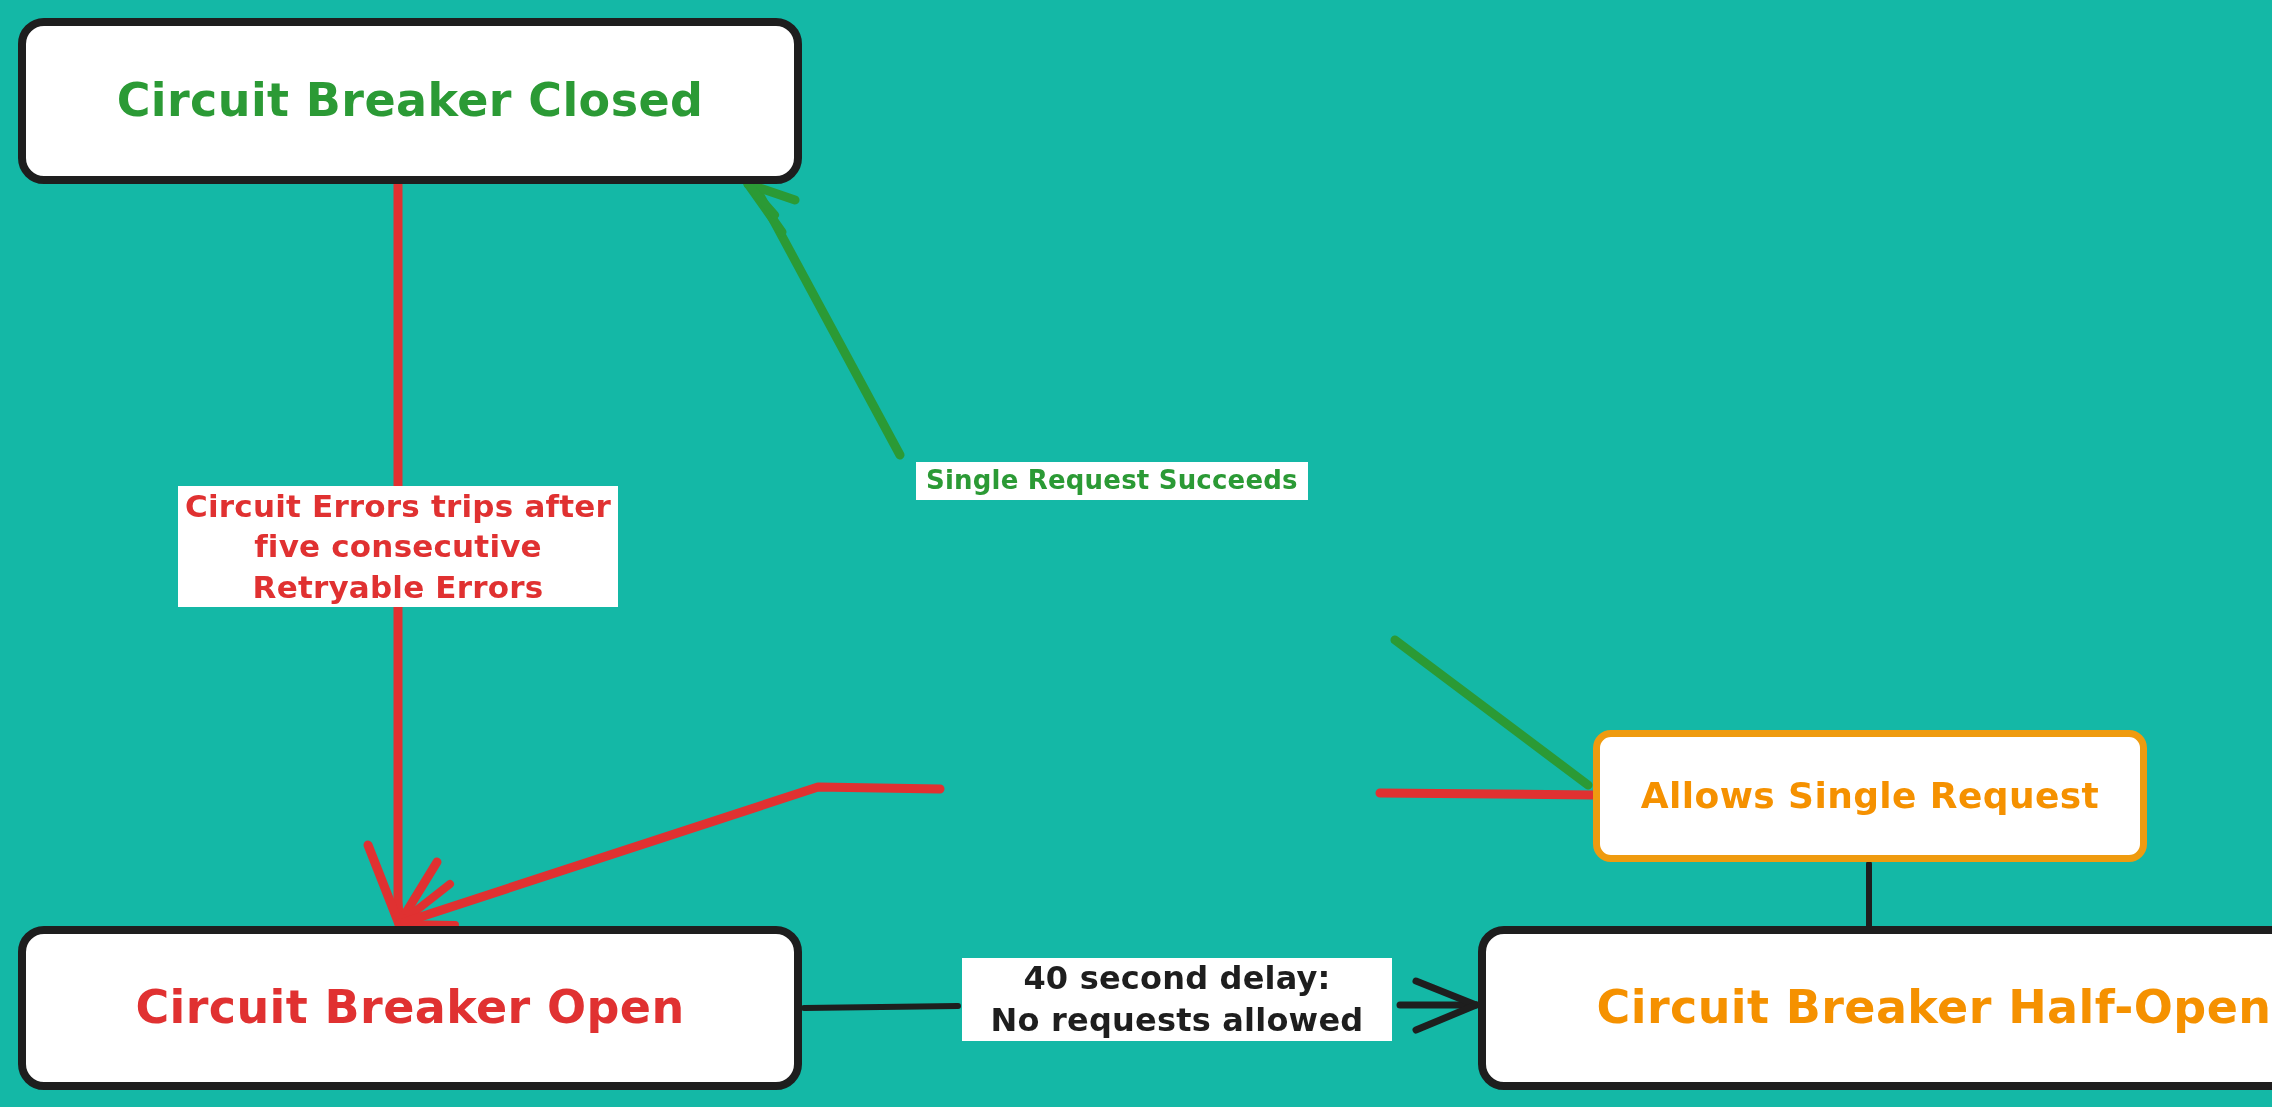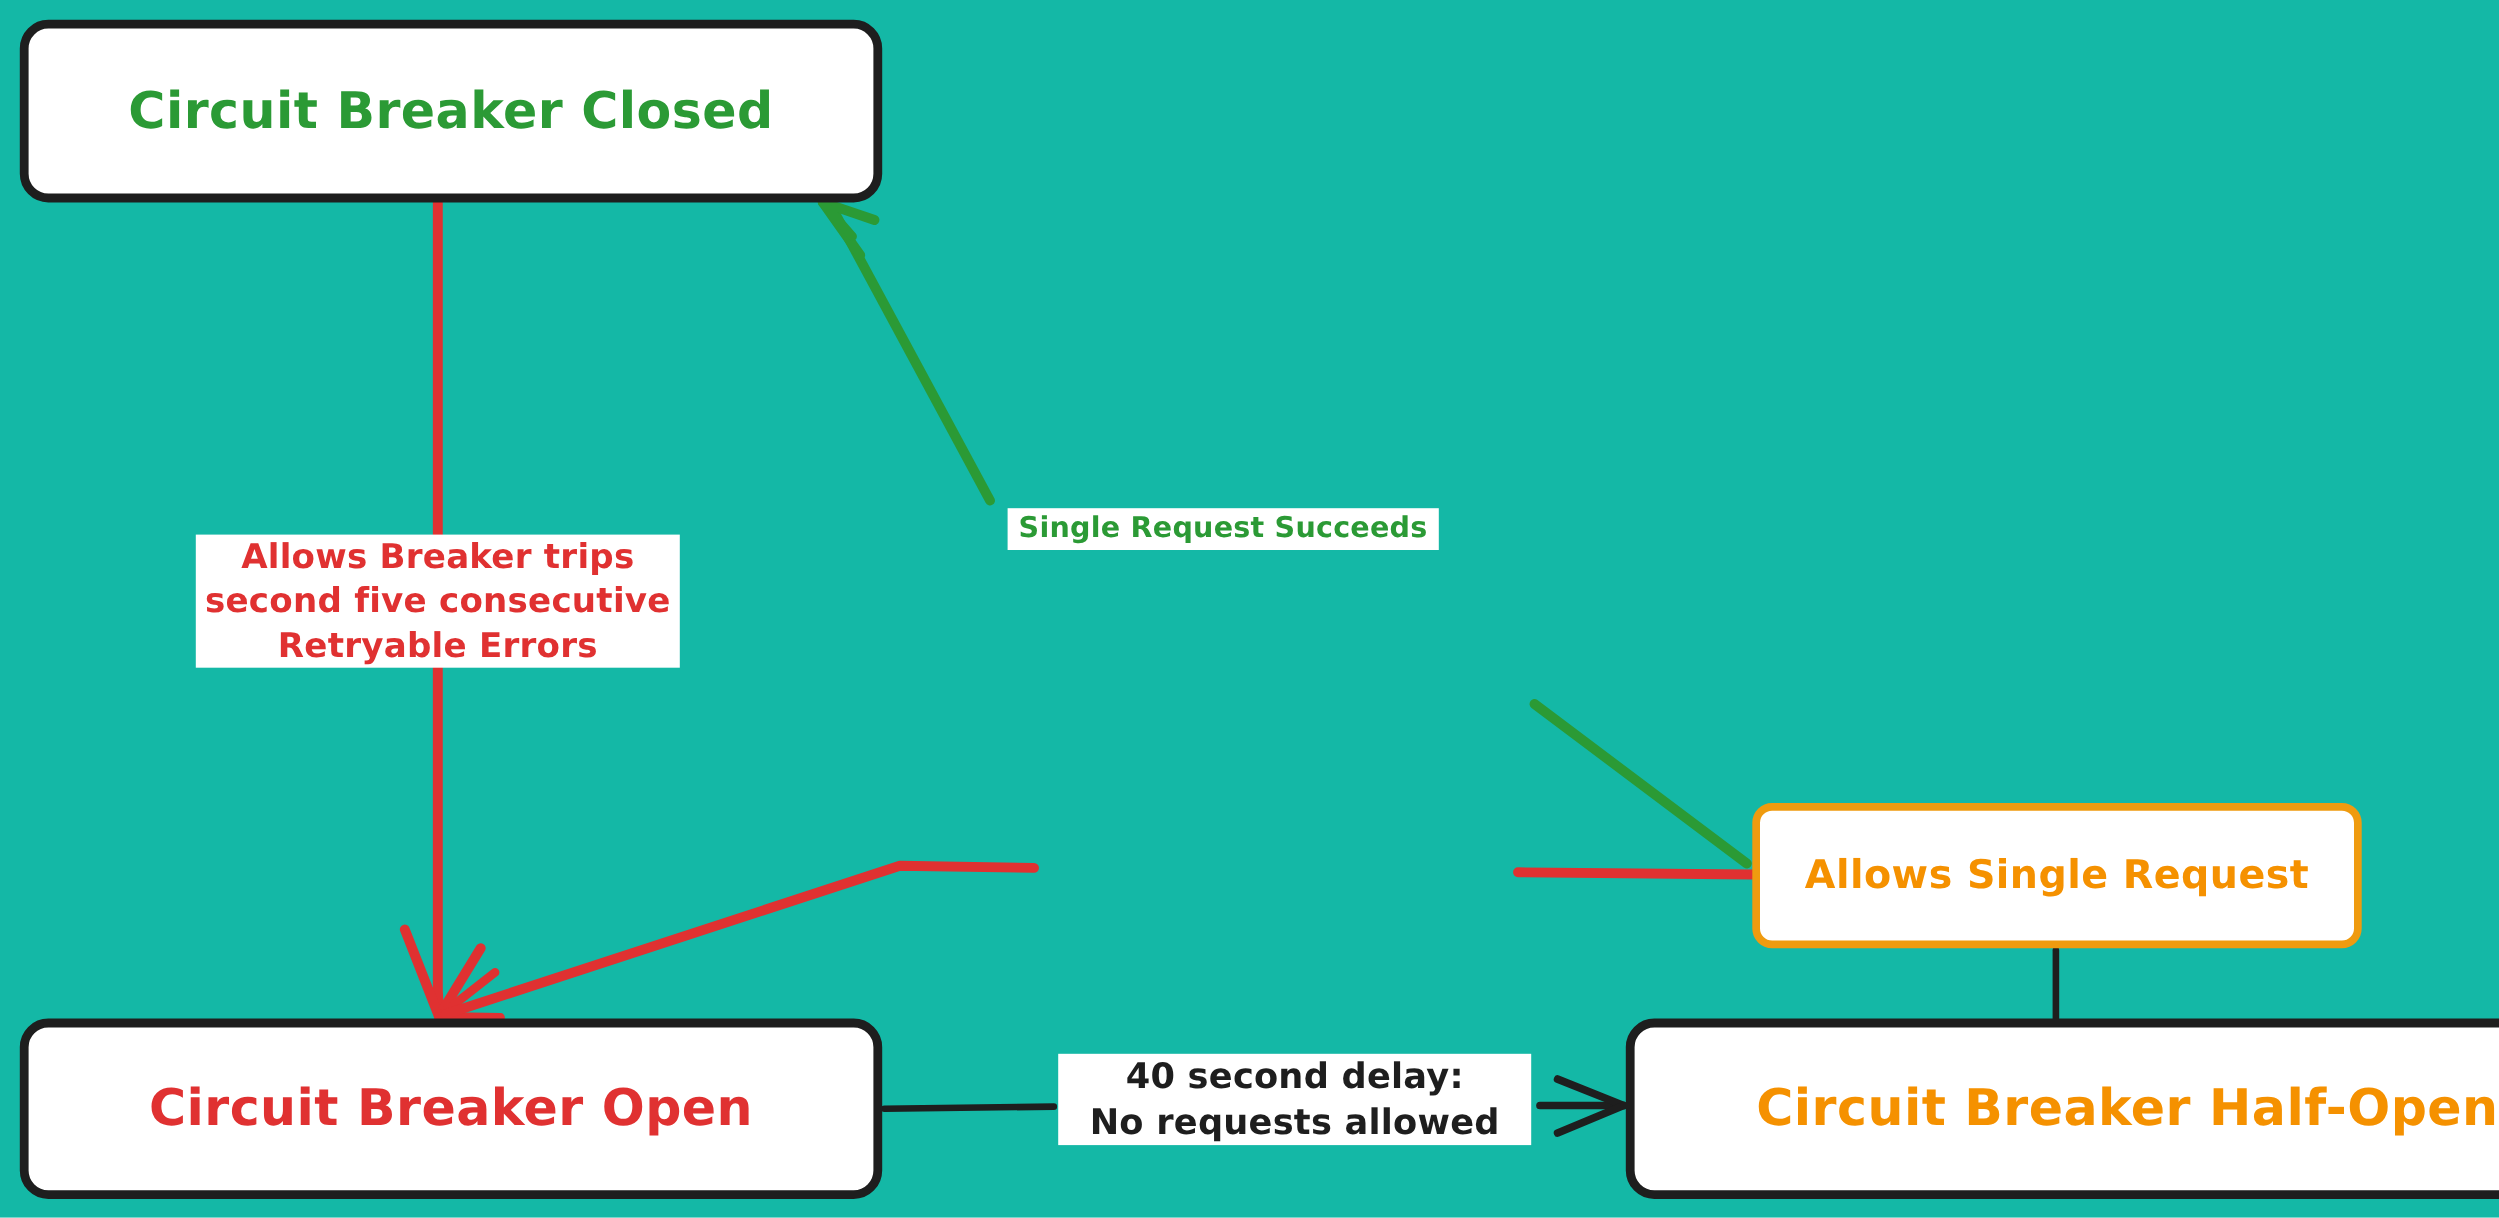--- a/index.html
+++ b/index.html
@@ -158,22 +158,22 @@
 
   <div class="node black-border" id="node-halfopen">
     <span class="node-label">Circuit Breaker Half-Open</span>
   </div>
 
   <div class="node orange-border" id="node-allows">
     <span class="node-label">Allows Single Request</span>
   </div>
 
   <div class="edge-label" id="label-trips">
-    <span class="line">Allows Breaker trips</span>
-    <span class="line">second five consecutive</span>
+    <span class="line">Circuit Errors trips</span>
+    <span class="line">after five consecutive</span>
     <span class="line">Retryable Errors</span>
   </div>
 
   <div class="edge-label" id="label-succeeds">Single Request Succeeds</div>
 
 
   <div class="edge-label" id="label-delay">
     <span class="line">40 second delay:</span>
     <span class="line">No requests allowed</span>
   </div>

